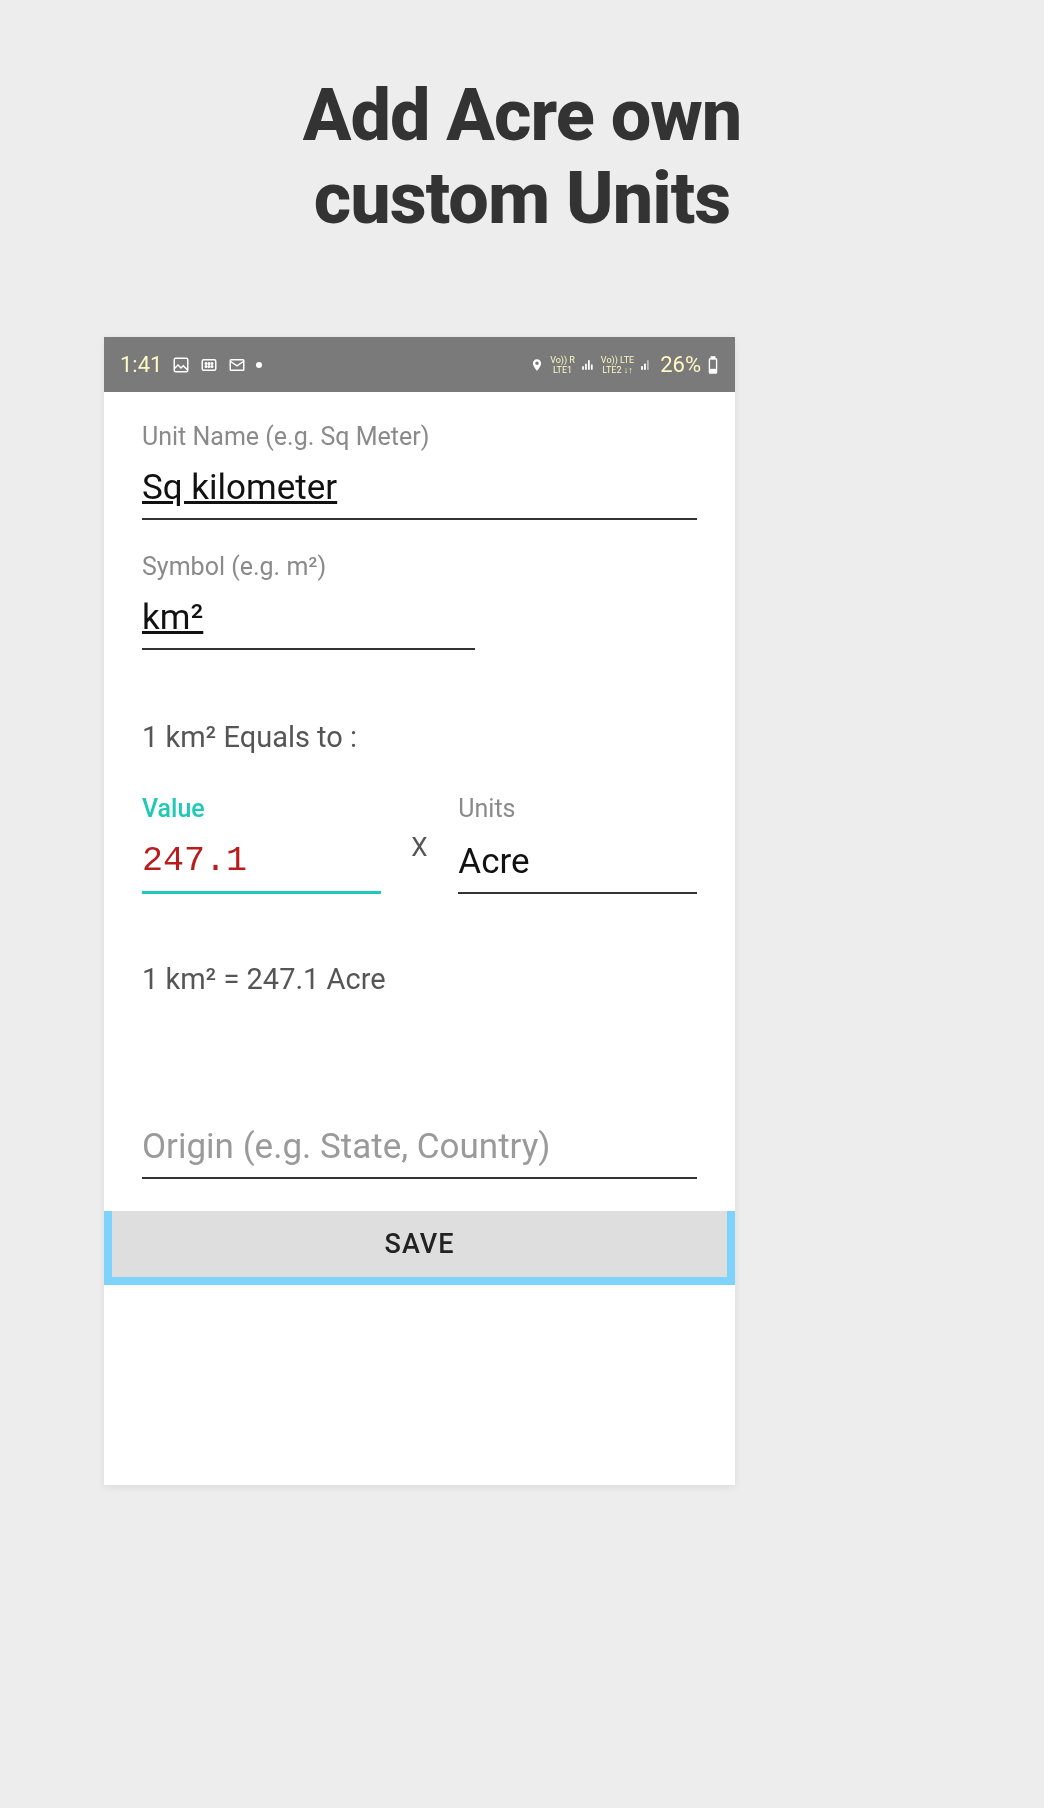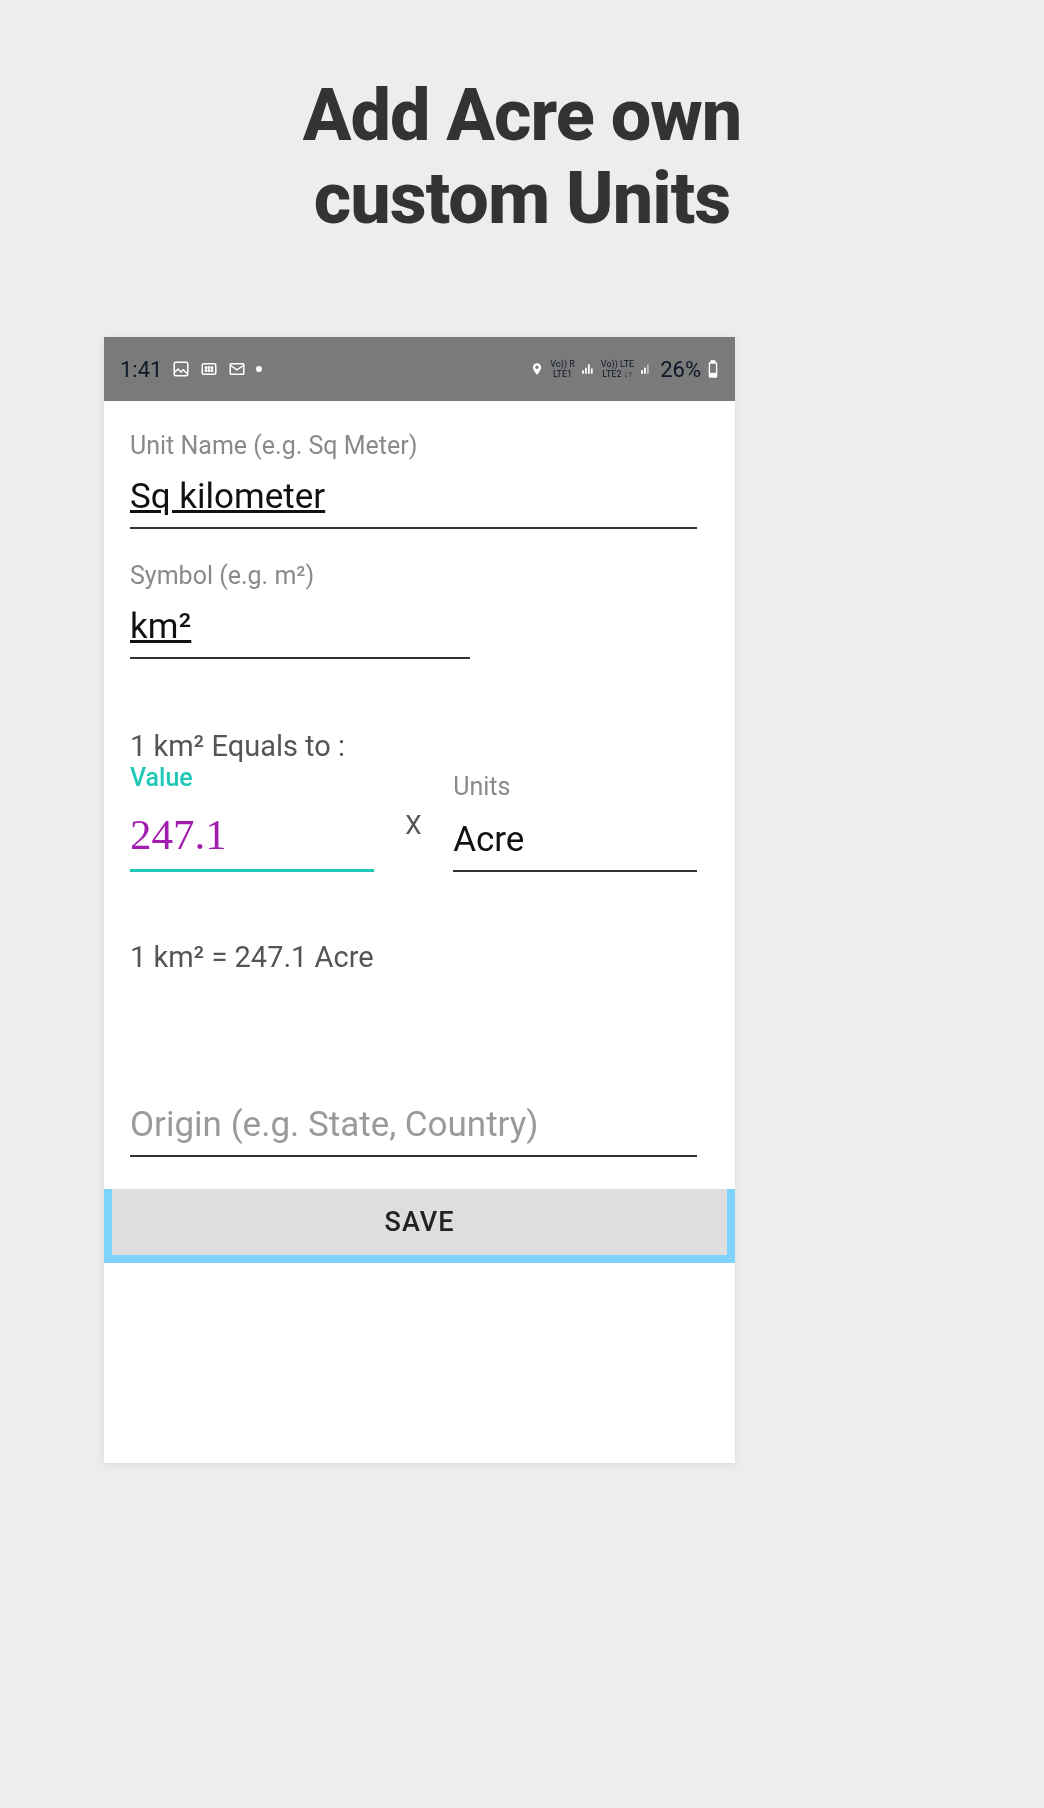--- a/index.html
+++ b/index.html
@@ -25,23 +25,23 @@
   }
   .phone-frame {
     position: absolute;
     top: 337px;
     left: 104px;
     width: 631px;
     background: #ffffff;
     box-shadow: 0 2px 8px rgba(0,0,0,0.08);
   }
   .status-bar {
-    height: 64px;
+    height: 55px;
     background: #7a7a7a;
-    color: #0f172a;
+    color: #fef9c3;
     display: flex;
     align-items: center;
     justify-content: space-between;
     padding: 12px 16px;
     font-size: 22px;
   }
   .status-left {
     display: flex;
     align-items: center;
     gap: 10px;
@@ -55,21 +55,21 @@
     display: inline-flex;
     align-items: center;
   }
   .status-dot {
     width: 6px;
     height: 6px;
     background: #ffffff;
     border-radius: 50%;
   }
   .form-area {
-    padding: 20px 38px 0 26px;
+    padding: 20px 38px 0 38px;
     background: #ffffff;
   }
   .field-label {
     font-size: 25px;
     color: #8a8a8a;
     margin-top: 10px;
   }
   .text-input {
     width: 100%;
     border: none;
@@ -86,20 +86,21 @@
     width: 60%;
   }
   .equals-label {
     font-size: 29px;
     color: #555555;
     margin-top: 70px;
   }
   .value-row {
     display: flex;
     align-items: flex-end;
+    margin-top: 40px;
     gap: 0;
   }
   .value-col {
     flex: 0 0 43%;
   }
   .units-col {
     flex: 0 0 43%;
   }
   .x-col {
     flex: 0 0 14%;
@@ -113,26 +114,26 @@
     color: #8a8a8a;
   }
   .mini-label.active {
     color: #1fc9b5;
     font-weight: 500;
   }
   .value-input {
     width: 100%;
     border: none;
     border-bottom: 3px solid #1fc9b5;
-    font-size: 43px;
-    color: #a21caf;
+    font-size: 35px;
+    color: #b91c1c;
     padding: 18px 0 10px 0;
     background: transparent;
     outline: none;
-    font-family: Liberation Serif, serif;
+    font-family: Liberation Mono, monospace;
   }
   .units-input {
     width: 100%;
     border: none;
     border-bottom: 2px solid #333333;
     font-size: 35px;
     color: #111111;
     padding: 18px 0 10px 0;
     background: transparent;
     outline: none;

